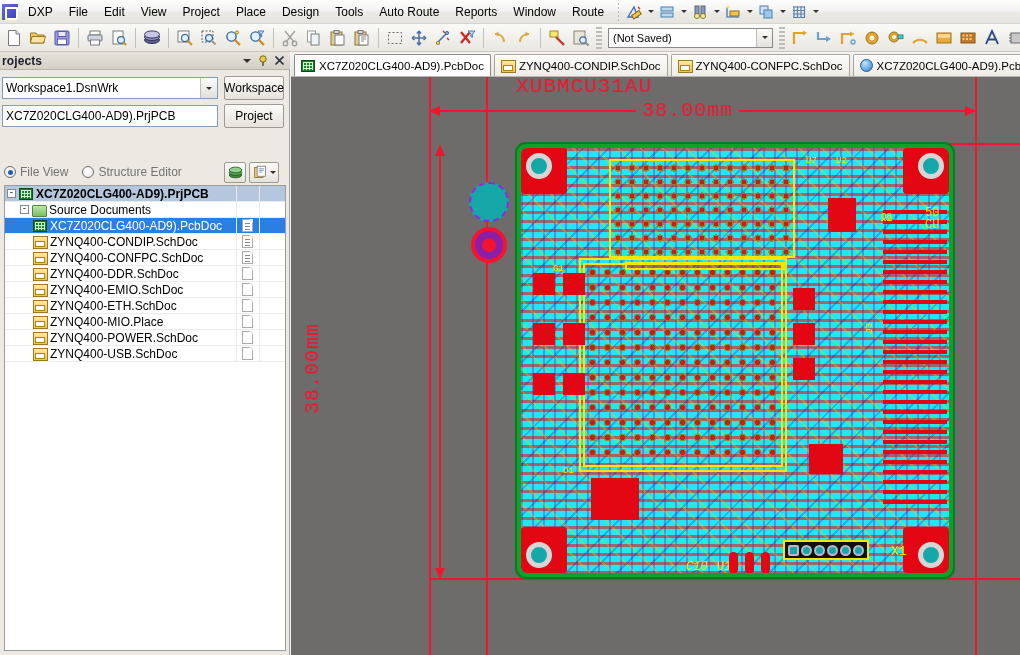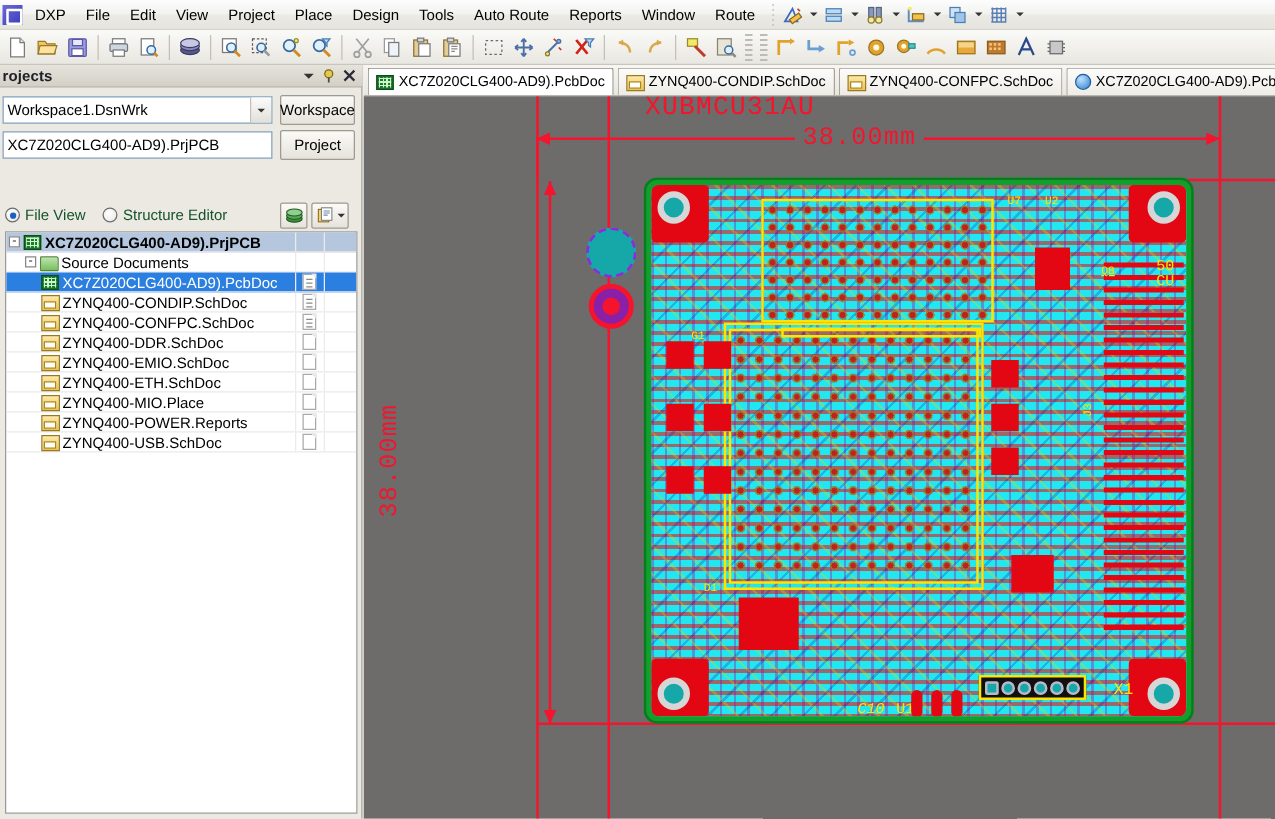--- a/index.html
+++ b/index.html
@@ -90,21 +90,21 @@
     border:1px solid #9d9a92;border-radius:2px;
     display:flex;align-items:center;justify-content:center;font-size:12px;color:#000;
     cursor:default;
   }
 
   .radio-row { position:absolute; left:4px; top:113px; display:flex; align-items:center; }
   .radio { width:12px;height:12px;border-radius:50%;border:1px solid #6d6d6d;
     background:radial-gradient(circle at 40% 35%,#fff,#e6e6e6);
     display:flex;align-items:center;justify-content:center;margin-right:4px;flex:0 0 auto;}
   .radio.on:after{content:"";width:5px;height:5px;border-radius:50%;background:#1b5fbf;}
-  .rlab{font-size:12px;color:#14532d;margin-right:14px;cursor:default;}
+  .rlab{font-size:12px;color:#737373;margin-right:14px;cursor:default;}
 
   .tree {
     position:absolute;left:4px;top:133px;width:282px;height:466px;
     background:#fff;border:1px solid #9b9b9b;overflow:hidden;
   }
   .trow{ height:16px; display:flex; align-items:center; position:relative;
     border-bottom:1px solid #eceaea; }
   .trow .tcol-doc{ position:absolute; right:27px; top:0; width:22px; height:15px;
      display:flex; align-items:center; justify-content:center;
      border-left:1px solid #eceaea; }
@@ -468,20 +468,26 @@
     </div>
     <div class="tb-btn">
       <svg width="18" height="18" viewBox="0 0 18 18">
           <rect x="2" y="2" width="11" height="13" fill="#e8e4d8" stroke="#8a8470"></rect>
           <circle cx="11" cy="11" r="3.2" fill="#dff0ff" stroke="#3a6a9b" stroke-width="1.2"></circle>
           <path d="M13.4 13.4 L16.5 16.5" stroke="#8a8a8a" stroke-width="2"></path>
         </svg>
     </div>
     <div class="tb-grip"></div>
 
+    <div class="tb-combo">
+      <span>(Not Saved)</span>
+      <div class="cbtn">
+          <i class="caret"></i>
+        </div>
+    </div>
     <div class="tb-grip"></div>
 
     <div class="tb-btn">
       <svg width="18" height="18" viewBox="0 0 18 18">
           <path d="M3 15 V4 H12" fill="none" stroke="#e0a32e" stroke-width="2.2"></path>
           <path d="M12 1.5 L16 4 L12 6.5 Z" fill="#e0a32e"></path>
         </svg>
     </div>
     <div class="tb-btn">
       <svg width="18" height="18" viewBox="0 0 18 18">
@@ -694,21 +700,21 @@
           <span class="ico-sch" style="margin-right: 3px;"></span>
           <span class="tlabel">ZYNQ400-MIO.Place</span>
           <span class="tcol-doc">
             <span class="ico-doc"></span>
           </span>
           <span class="tcol-x"></span>
         </div>
         <div class="trow">
           <span style="display: inline-block; flex: 0 0 auto; width: 28px;"></span>
           <span class="ico-sch" style="margin-right: 3px;"></span>
-          <span class="tlabel">ZYNQ400-POWER.Reports</span>
+          <span class="tlabel">ZYNQ400-POWER.SchDoc</span>
           <span class="tcol-doc">
             <span class="ico-doc"></span>
           </span>
           <span class="tcol-x"></span>
         </div>
         <div class="trow">
           <span style="display: inline-block; flex: 0 0 auto; width: 28px;"></span>
           <span class="ico-sch" style="margin-right: 3px;"></span>
           <span class="tlabel">ZYNQ400-USB.SchDoc</span>
           <span class="tcol-doc">

